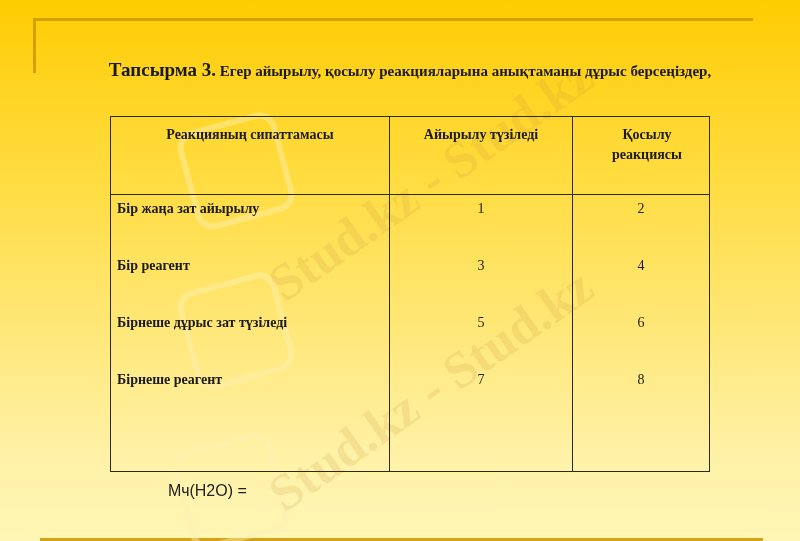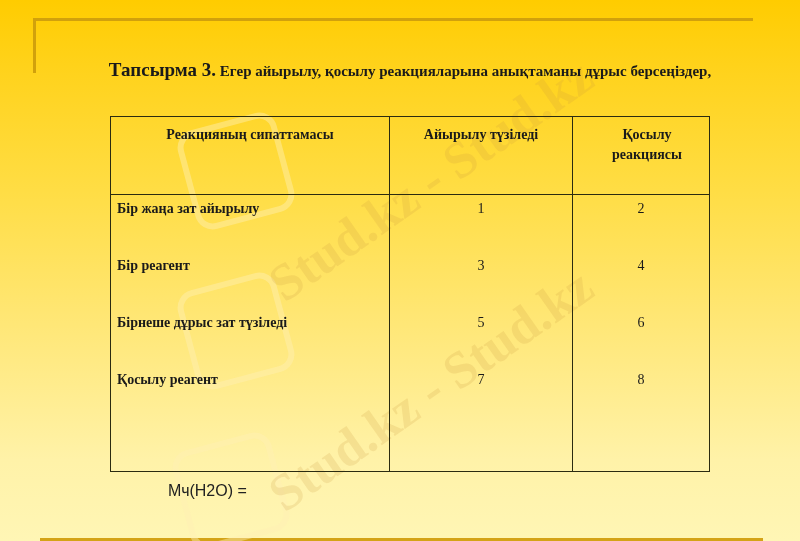--- a/index.html
+++ b/index.html
@@ -67,20 +67,20 @@
       <td class="desc">Бір реагент</td>
       <td class="num">3</td>
       <td class="num">4</td>
     </tr>
     <tr>
       <td class="desc">Бірнеше дұрыс зат түзіледі</td>
       <td class="num">5</td>
       <td class="num">6</td>
     </tr>
     <tr class="last">
-      <td class="desc" style="height:98px">Қосылу реагент</td>
+      <td class="desc" style="height:98px">Бірнеше реагент</td>
       <td class="num">7</td>
       <td class="num">8</td>
     </tr>
   </tbody>
 </table>
 
 <div class="formula">Мч(H2O)  =</div>
 
 </body></html>

